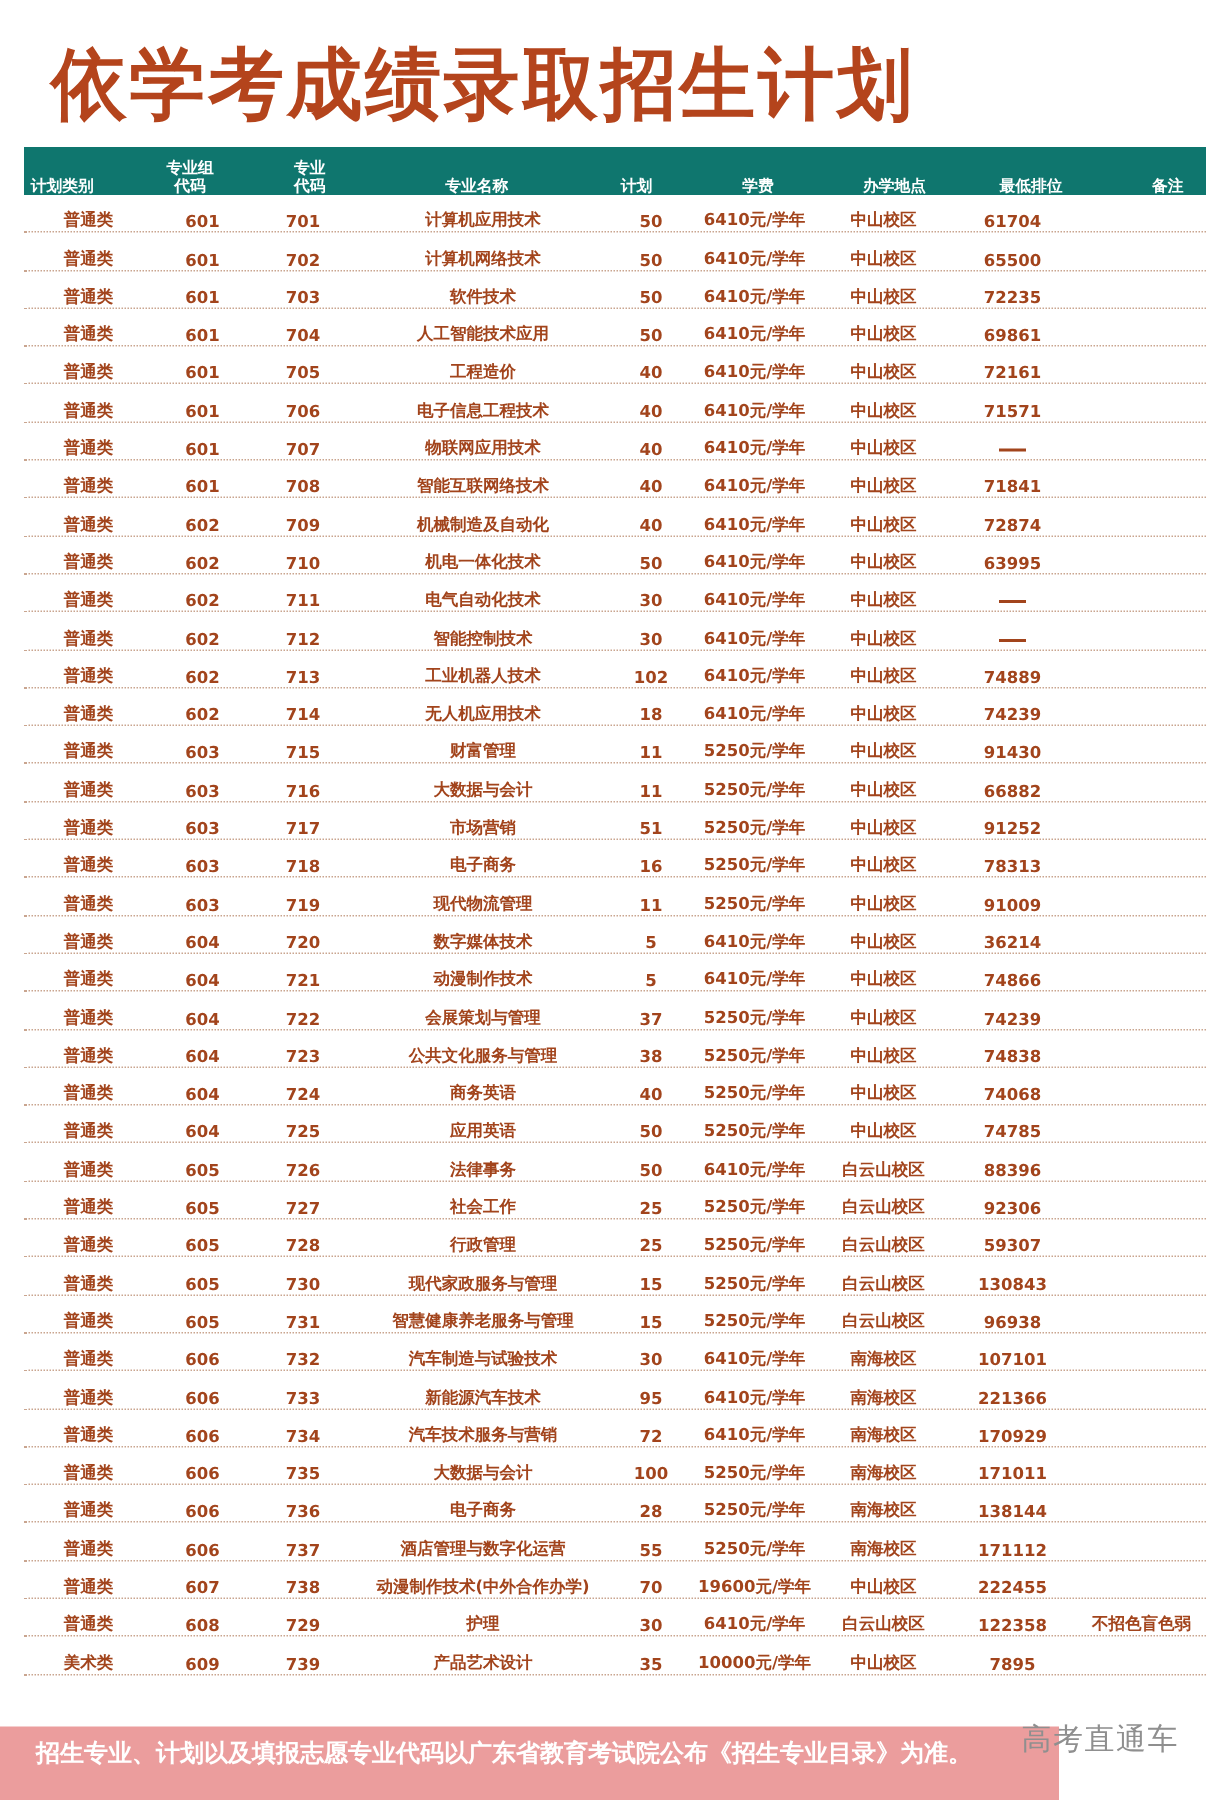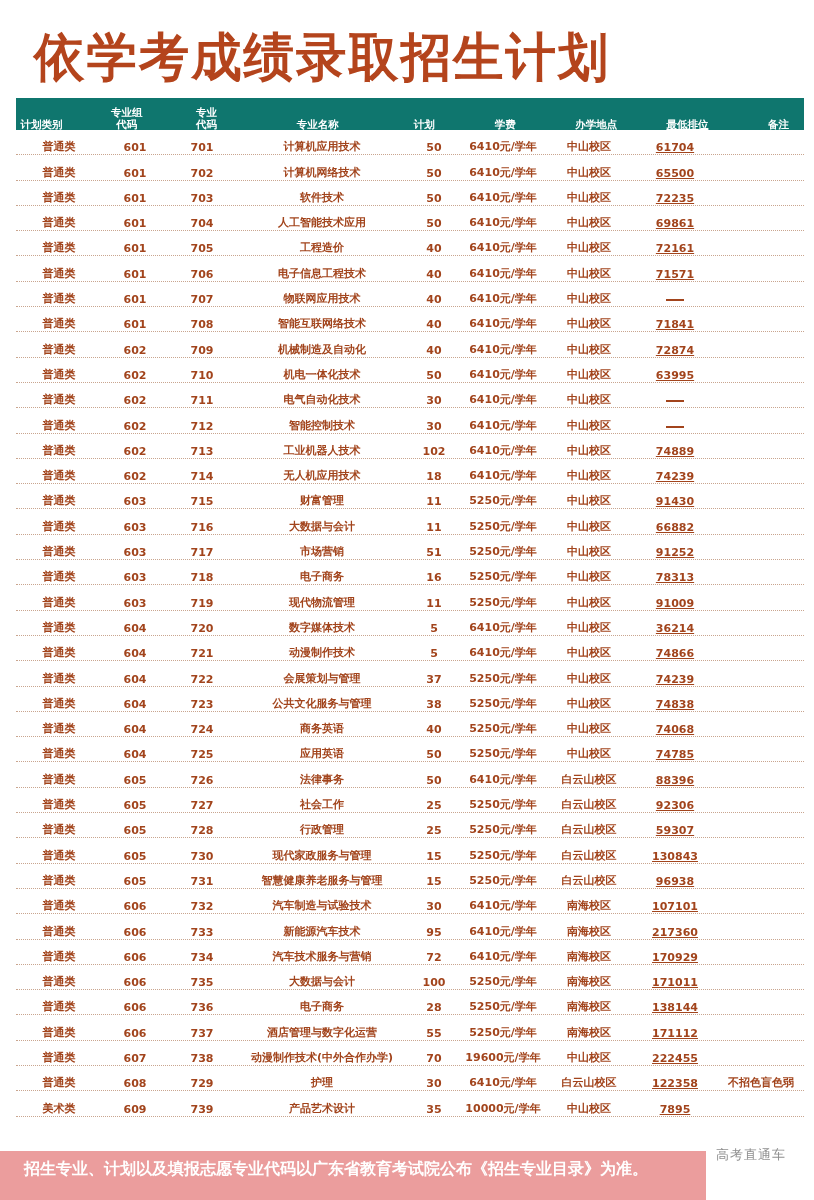--- a/index.html
+++ b/index.html
@@ -31,32 +31,32 @@
     box-sizing: border-box;
   }
   .c { text-align: center; white-space: nowrap; overflow: hidden; }
   .c0 { width: 86px; }
   .c1 { width: 66px; }
   .c2 { width: 68px; }
   .c3 { width: 172px; }
   .c4 { width: 52px; }
   .c5 { width: 86px; }
   .c6 { width: 86px; }
-  .c7 { width: 86px; text-decoration: underline; }
+  .c7 { width: 86px; }
   .c8 { width: 86px; }
   .dash { display: inline-block; width: 18px; height: 2px; background: #a2441c; vertical-align: middle; }
   .footer {
     position: absolute; left: 0; top: 1151px; width: 706px; height: 49px;
     background: #eb9d9d; color: #fff;
     font-size: 16px; font-weight: bold; line-height: 36px;
     padding-left: 24px; box-sizing: border-box; white-space: nowrap;
   }
   .watermark {
     position: absolute; right: 28px; top: 1146px;
-    font-size: 13px; color: #8f8f8f; letter-spacing: 1px;
+    font-size: 20px; color: #8f8f8f; letter-spacing: 1px;
     font-family: "DejaVu Sans", sans-serif;
   }
 </style>
 </head>
 <body>
 
 <div class="title">依学考成绩录取招生计划</div>
 
 <div class="table">
   <div class="thead" id="thead">
@@ -413,21 +413,21 @@
         <div class="c c8"></div>
       </div>
       <div class="row">
         <div class="c c0">普通类</div>
         <div class="c c1">606</div>
         <div class="c c2">733</div>
         <div class="c c3">新能源汽车技术</div>
         <div class="c c4">95</div>
         <div class="c c5">6410元/学年</div>
         <div class="c c6">南海校区</div>
-        <div class="c c7">217360</div>
+        <div class="c c7">221366</div>
         <div class="c c8"></div>
       </div>
       <div class="row">
         <div class="c c0">普通类</div>
         <div class="c c1">606</div>
         <div class="c c2">734</div>
         <div class="c c3">汽车技术服务与营销</div>
         <div class="c c4">72</div>
         <div class="c c5">6410元/学年</div>
         <div class="c c6">南海校区</div>

